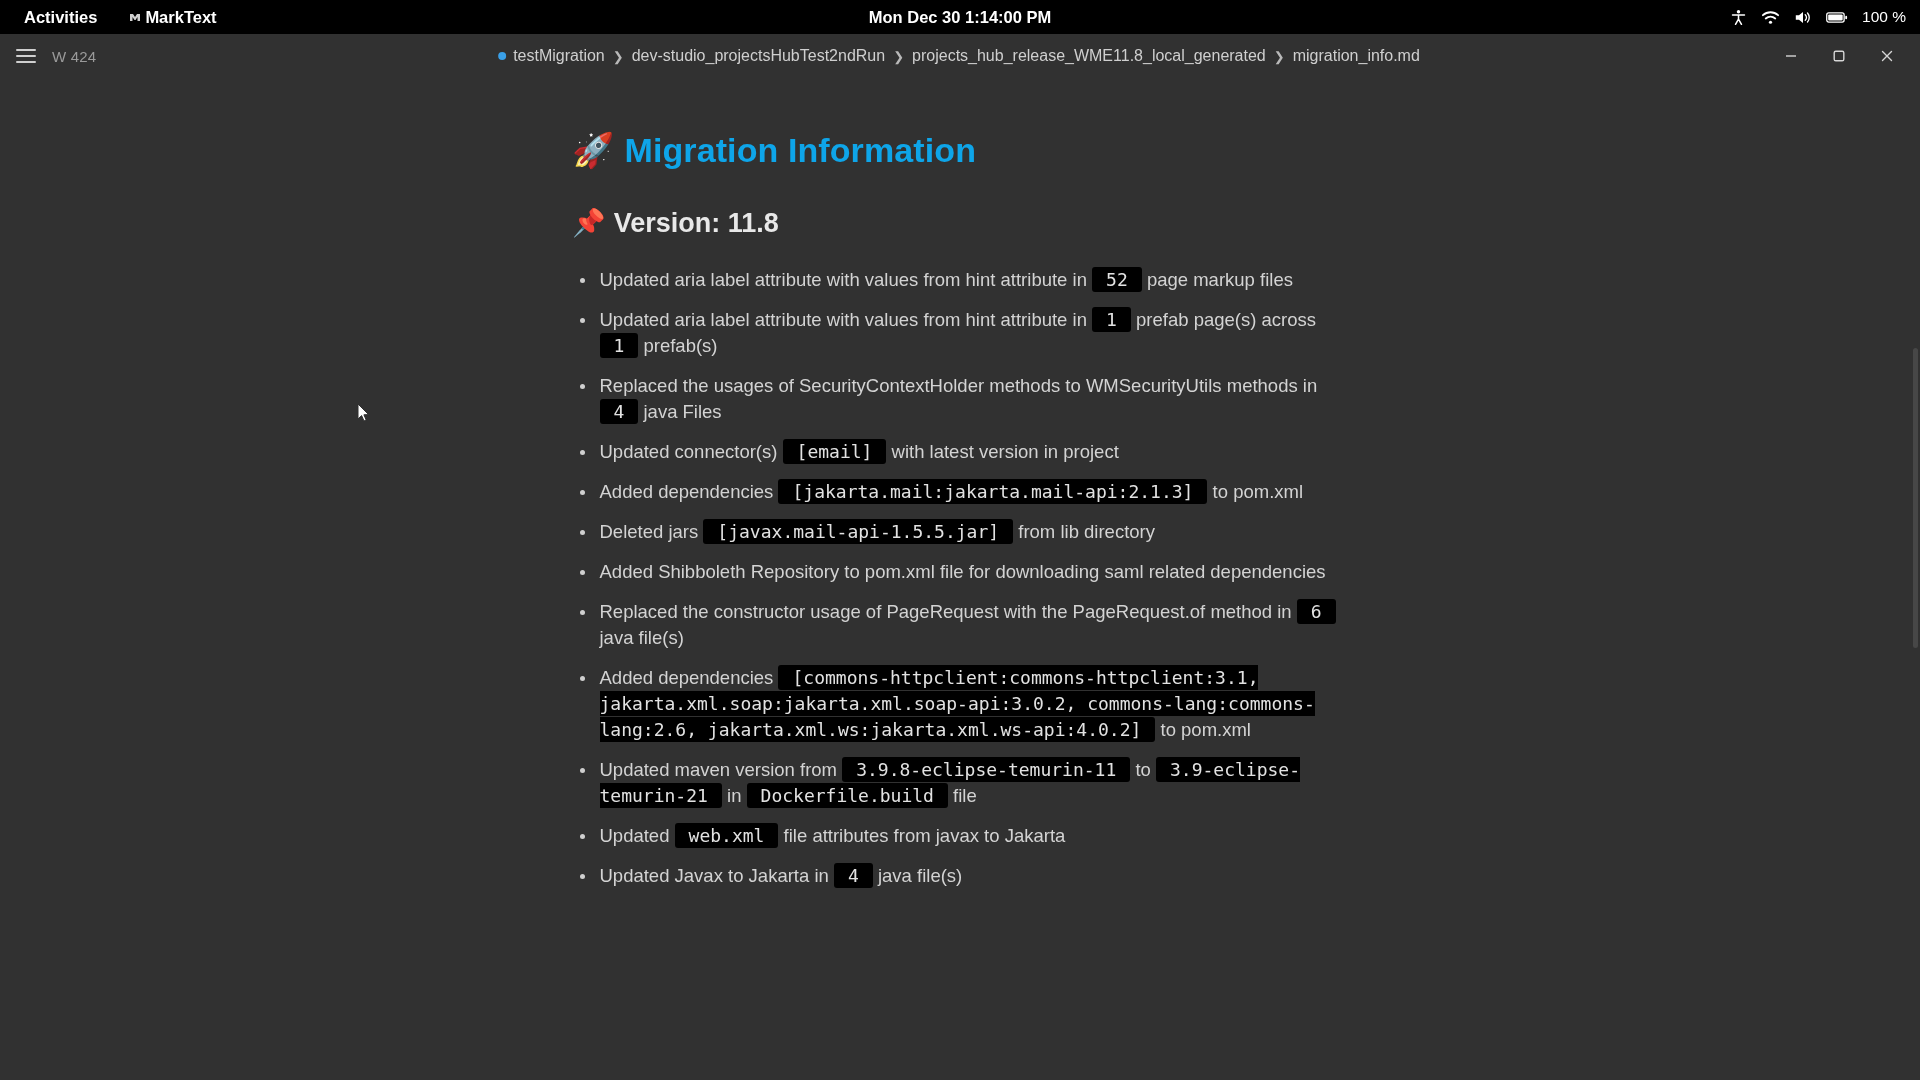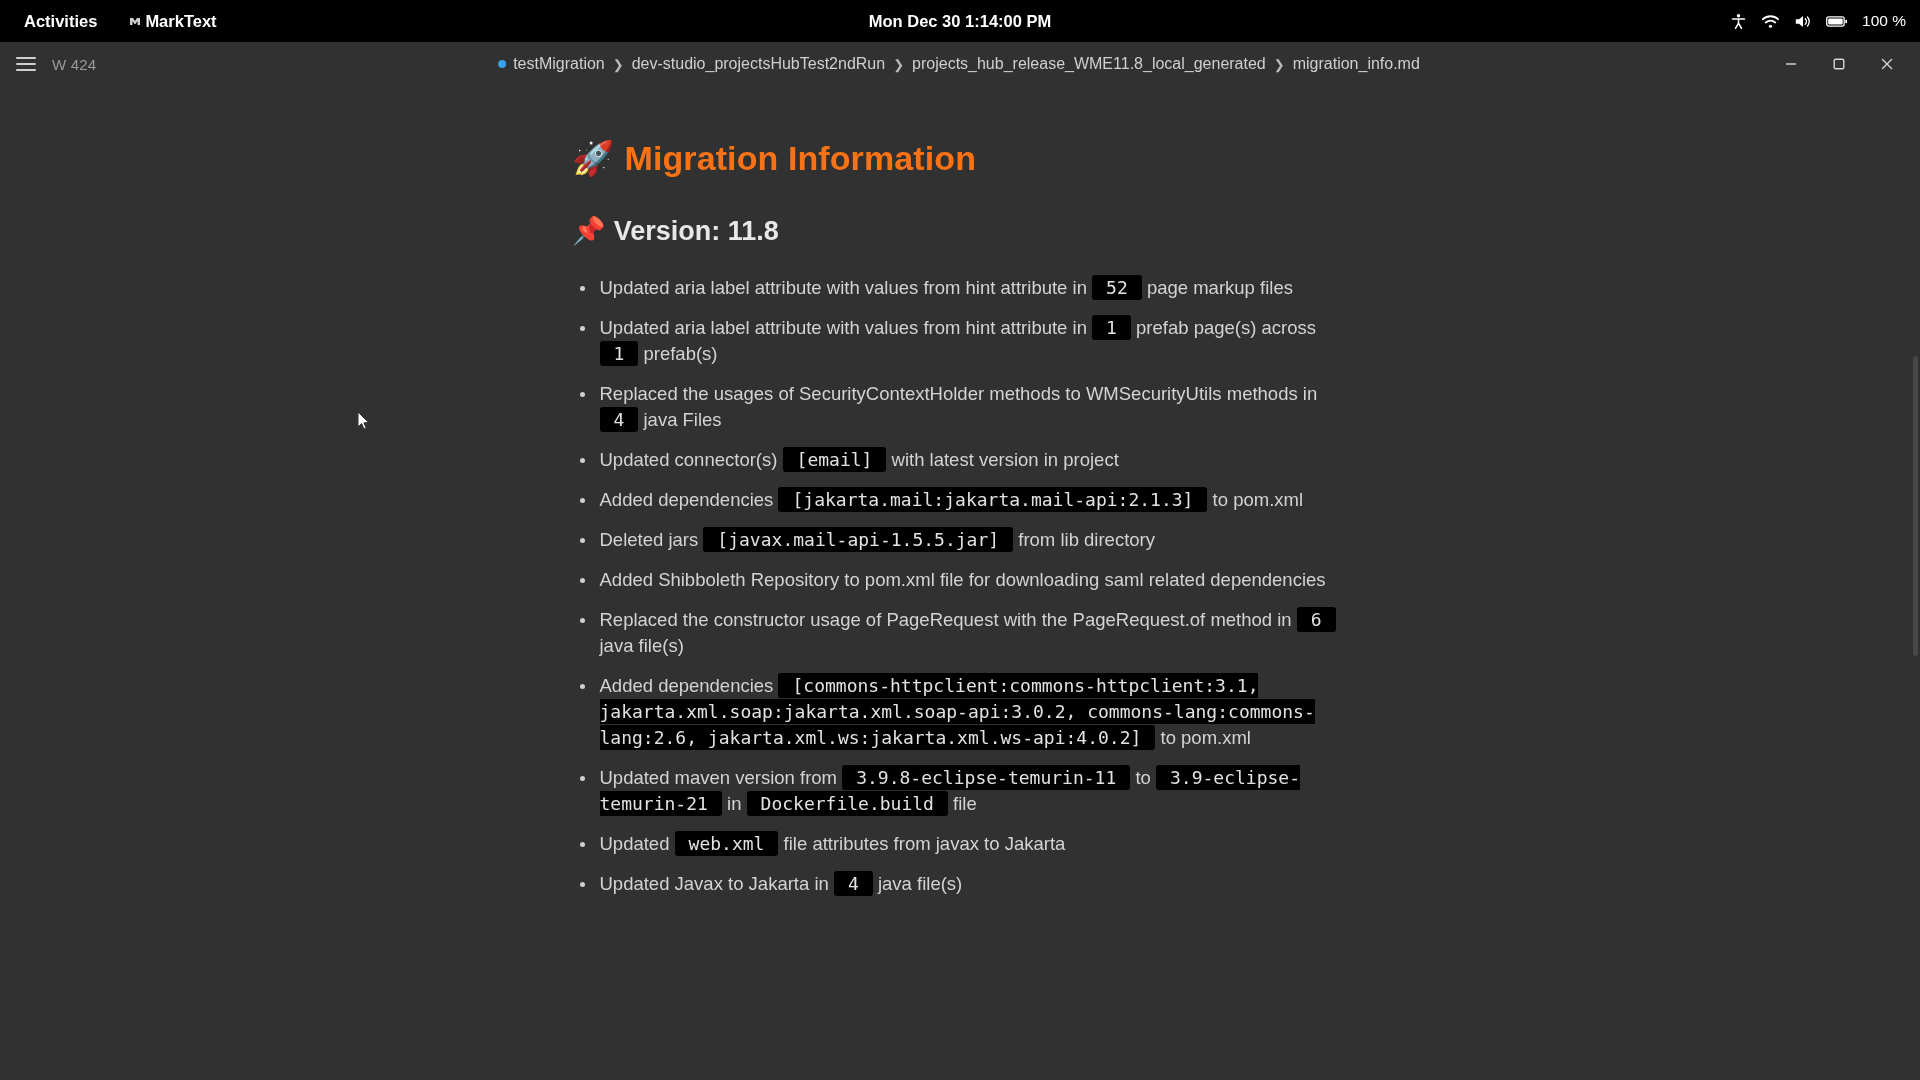--- a/index.html
+++ b/index.html
@@ -7,21 +7,21 @@
     padding: 0;
     width: 1920px;
     height: 1080px;
     overflow: hidden;
     background: #313131;
     font-family: "Liberation Sans", sans-serif;
   }
 
   
   .topbar {
-    height: 42px;
+    height: 34px;
     background: #000000;
     color: #ffffff;
     display: flex;
     align-items: center;
     font-size: 16px;
     position: relative;
     padding: 0 14px;
     box-sizing: border-box;
   }
   .topbar .activities {
@@ -149,21 +149,21 @@
   .editor {
     width: 775px;
     margin: 0 auto;
     padding: 52px 0 40px 0;
     color: #d3d3d3;
     box-sizing: content-box;
   }
   h1.doc-title {
     font-size: 34px;
     font-weight: bold;
-    color: #f97316;
+    color: #0ea5e9;
     margin: 0 0 36px 0;
     line-height: 1.2;
     letter-spacing: .1px;
   }
   h2.doc-sub {
     font-size: 27px;
     font-weight: bold;
     color: #e8e8e8;
     margin: 0 0 28px 0;
     line-height: 1.2;

